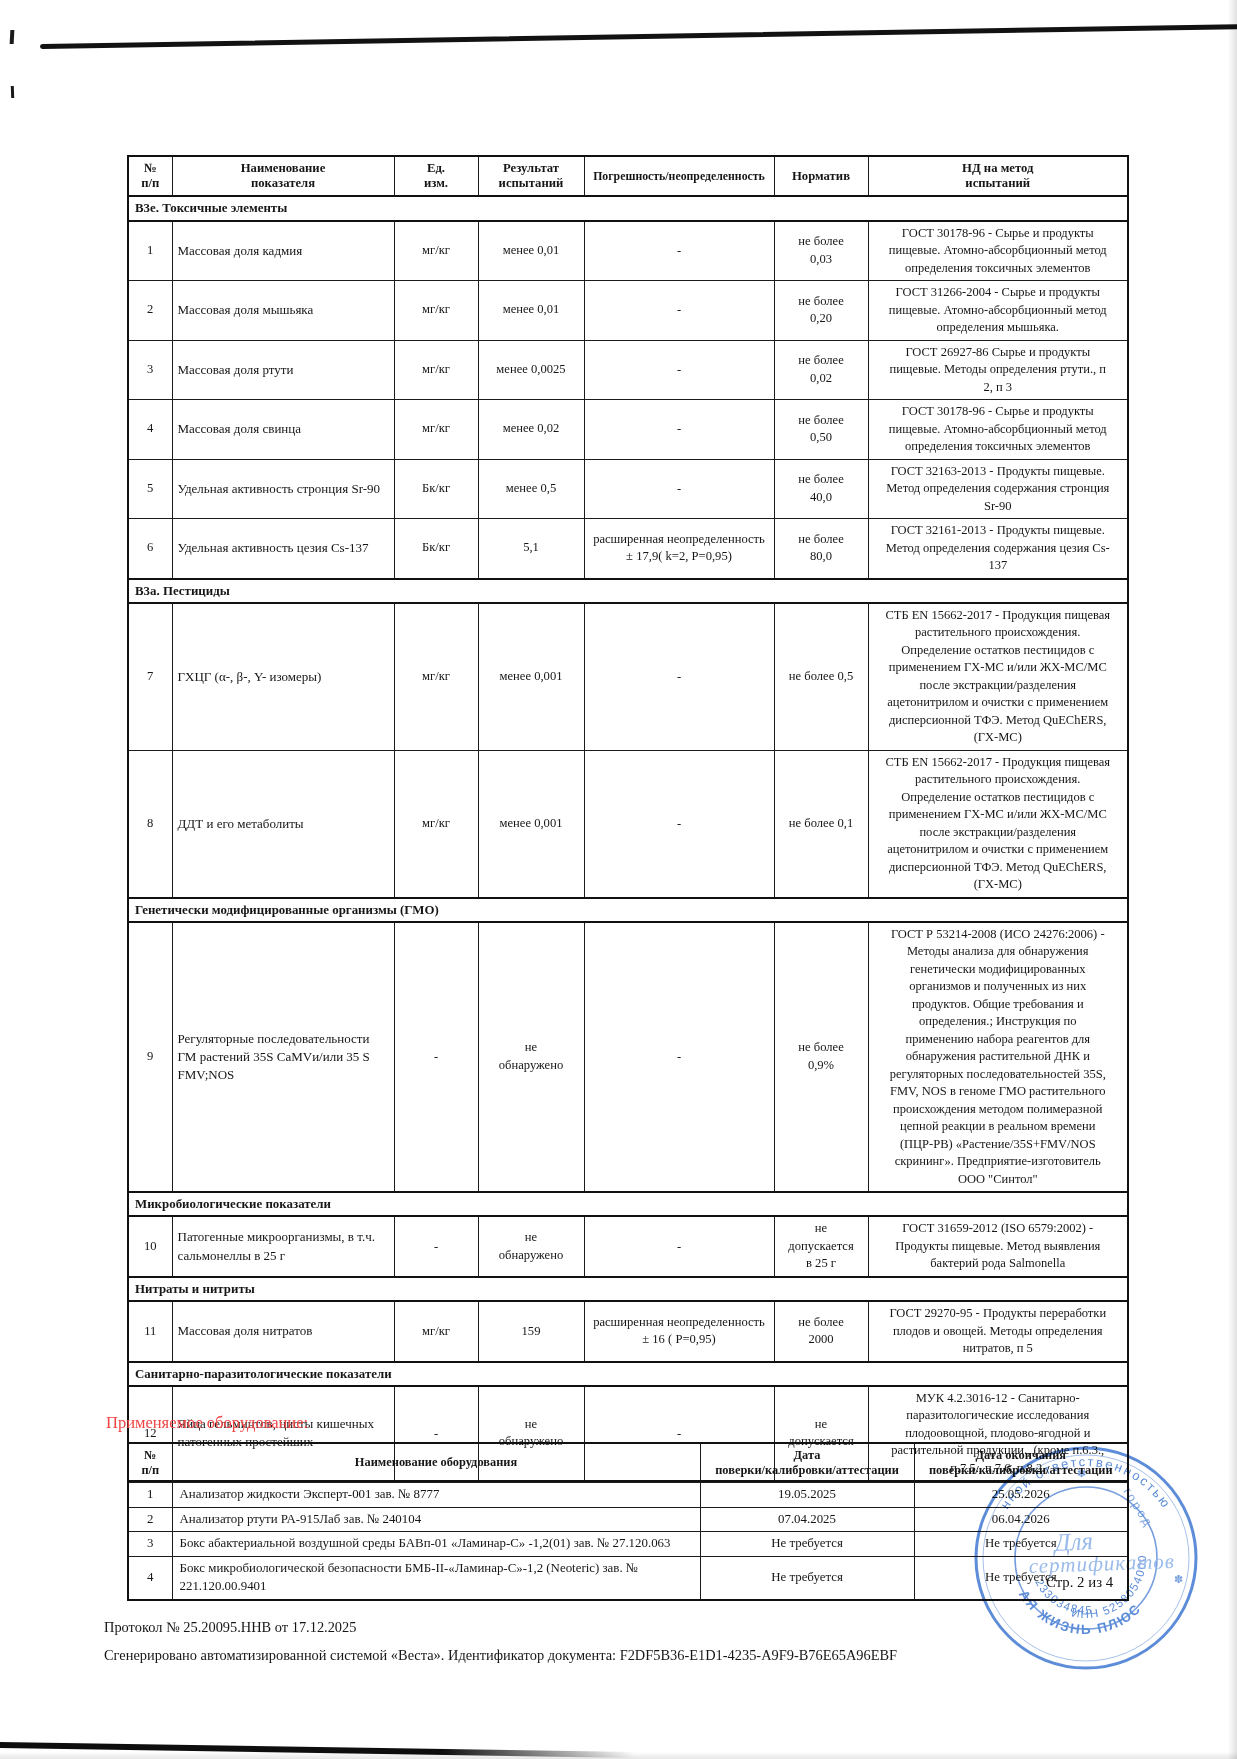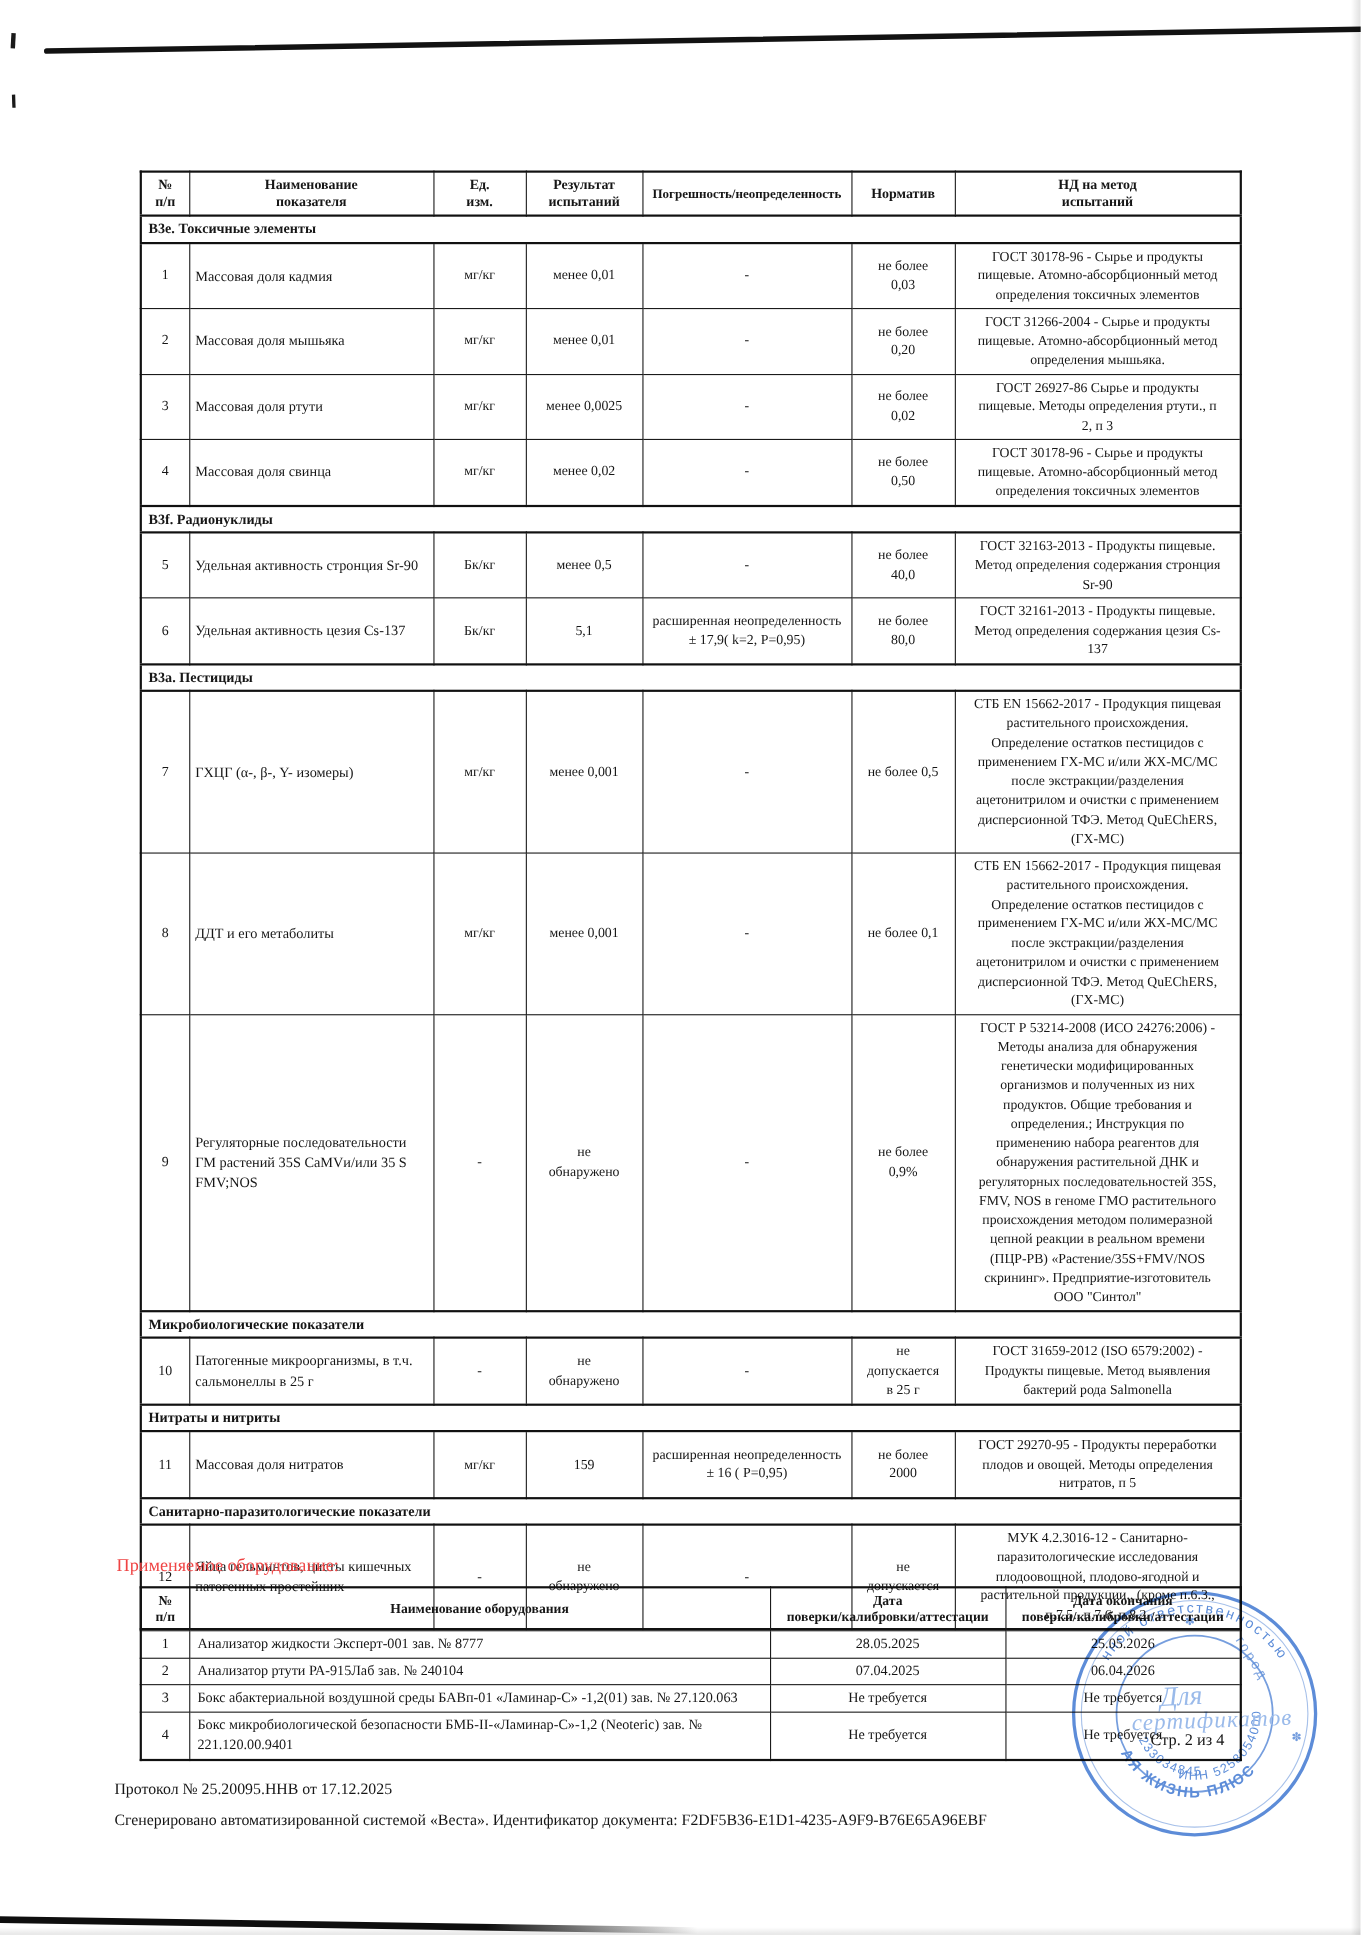--- a/index.html
+++ b/index.html
@@ -139,23 +139,20 @@
         <td class="c-num">4</td>
         <td class="c-name">Массовая доля свинца</td>
         <td class="c-unit">мг/кг</td>
         <td class="c-result">менее 0,02</td>
         <td class="c-unc">-</td>
         <td class="c-norm">не более
 0,50</td>
         <td class="c-method">ГОСТ 30178-96 - Сырье и продукты пищевые. Атомно-абсорбционный метод определения токсичных элементов</td>
       </tr>
       <tr>
-        <td class="section" colspan="7">В3f. Радионуклиды</td>
-      </tr>
-      <tr>
         <td class="c-num">5</td>
         <td class="c-name">Удельная активность стронция Sr-90</td>
         <td class="c-unit">Бк/кг</td>
         <td class="c-result">менее 0,5</td>
         <td class="c-unc">-</td>
         <td class="c-norm">не более
 40,0</td>
         <td class="c-method">ГОСТ 32163-2013 - Продукты пищевые. Метод определения содержания стронция Sr-90</td>
       </tr>
       <tr>
@@ -182,20 +179,23 @@
         <td class="c-method">СТБ EN 15662-2017 - Продукция пищевая растительного происхождения. Определение остатков пестицидов с применением ГХ-МС и/или ЖХ-МС/МС после экстракции/разделения ацетонитрилом и очистки с применением дисперсионной ТФЭ. Метод QuEChERS, (ГХ-МС)</td>
       </tr>
       <tr>
         <td class="c-num">8</td>
         <td class="c-name">ДДТ и его метаболиты</td>
         <td class="c-unit">мг/кг</td>
         <td class="c-result">менее 0,001</td>
         <td class="c-unc">-</td>
         <td class="c-norm">не более 0,1</td>
         <td class="c-method">СТБ EN 15662-2017 - Продукция пищевая растительного происхождения. Определение остатков пестицидов с применением ГХ-МС и/или ЖХ-МС/МС после экстракции/разделения ацетонитрилом и очистки с применением дисперсионной ТФЭ. Метод QuEChERS, (ГХ-МС)</td>
+      </tr>
+      <tr>
+        <td class="section" colspan="7">Генетически модифицированные организмы (ГМО)</td>
       </tr>
       <tr>
         <td class="c-num">9</td>
         <td class="c-name">Регуляторные последовательности ГМ растений 35S CaMVи/или 35 S FMV;NOS</td>
         <td class="c-unit">-</td>
         <td class="c-result">не
 обнаружено</td>
         <td class="c-unc">-</td>
         <td class="c-norm">не более
 0,9%</td>
@@ -263,21 +263,21 @@
         <th class="ec2">Дата
 поверки/калибровки/аттестации</th>
         <th class="ec3">Дата окончания
 поверки/калибровки/аттестации</th>
       </tr>
   </thead>
   <tbody>
       <tr>
         <td class="e-num">1</td>
         <td class="e-name">Анализатор жидкости Эксперт-001 зав. № 8777</td>
-        <td class="e-date">28.05.2025</td>
+        <td class="e-date">19.05.2025</td>
         <td class="e-date">25.05.2026</td>
       </tr>
       <tr>
         <td class="e-num">2</td>
         <td class="e-name">Анализатор ртути РА-915Лаб зав. № 240104</td>
         <td class="e-date">07.04.2025</td>
         <td class="e-date">06.04.2026</td>
       </tr>
       <tr>
         <td class="e-num">3</td>

